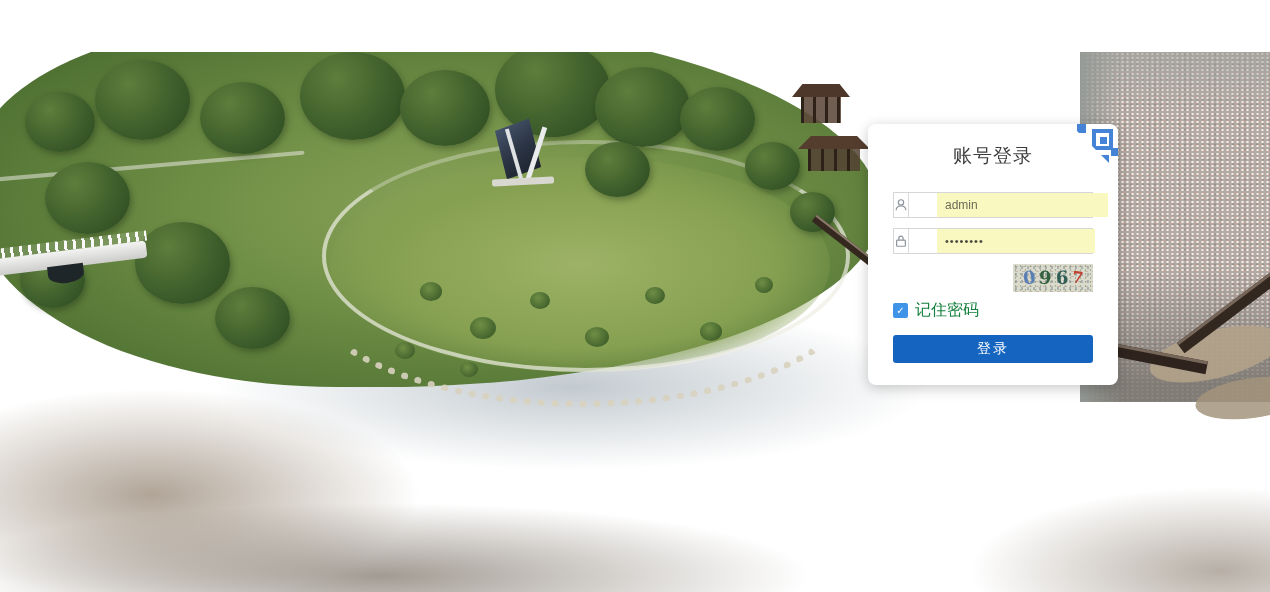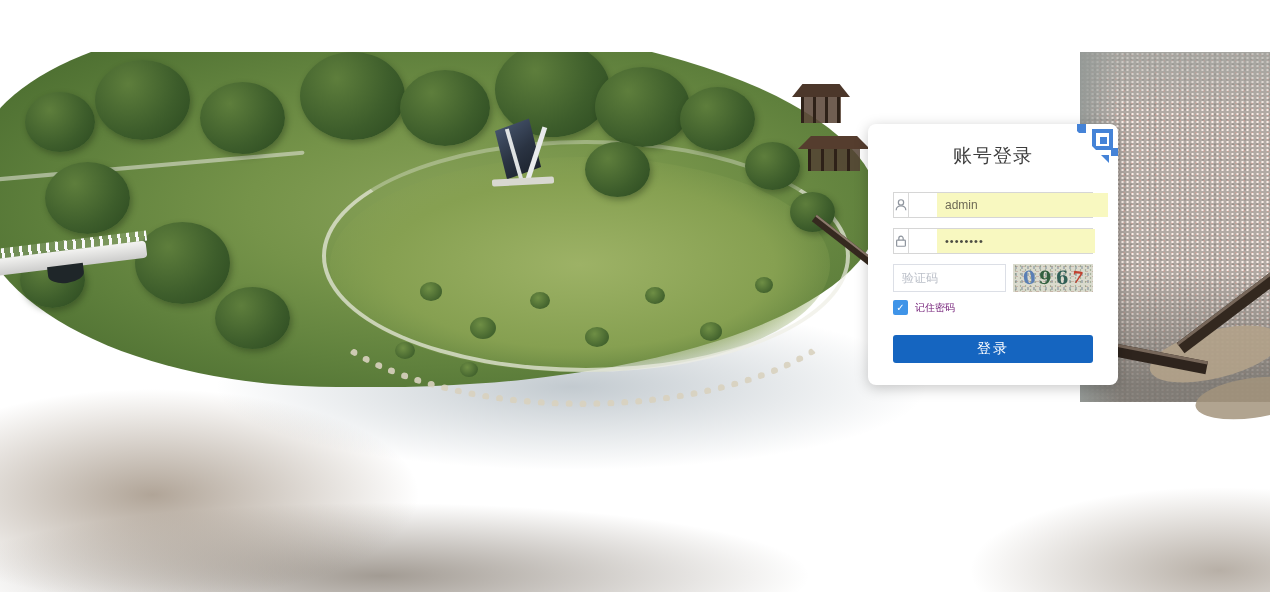--- a/index.html
+++ b/index.html
@@ -122,21 +122,21 @@
   .cap-img span { display:inline-block; line-height:1; }
   .cd0 { color:#5a7fb5; transform:rotate(-6deg); }
   .cd1 { color:#33603f; transform:rotate(4deg); }
   .cd2 { color:#2f5f55; transform:rotate(-3deg); }
   .cd3 { color:#c2402f; transform:rotate(7deg); font-size:16px; }
   .remember { position:absolute; left:25px; top:176px; display:flex; align-items:center;
       cursor:pointer; }
   .chk { width:15px; height:15px; background:#3f94e8; border-radius:2px; display:flex;
       align-items:center; justify-content:center; }
   .chk::after { content:"✓"; color:#fff; font-size:10px; font-weight:bold; }
-  .remember span.lbl { margin-left:7px; font-size:10px; color:#701a75; }
+  .remember span.lbl { margin-left:7px; font-size:16px; color:#15803d; }
   .login-btn { position:absolute; left:25px; top:211px; width:200px; height:28px; border:none;
       background:#1565c0; color:#fff; font-size:14px; border-radius:3px; cursor:pointer;
       letter-spacing:2px; font-family:"Liberation Sans",sans-serif; }
 </style>
 </head>
 <body>
 
 <div class="page">
 
 
@@ -227,21 +227,20 @@
       <span class="field-icon">
         <svg width="14" height="14" viewBox="0 0 16 16" fill="none" stroke="#8f959e" stroke-width="1.4">
           <rect x="3" y="7" width="10" height="7" rx="1"></rect>
             <path d="M5.5 7V5a2.5 2.5 0 0 1 5 0v2"></path>
         </svg>
       </span>
       <input type="text" value="••••••••" style="">
     </div>
 
     <div class="cap-row">
-      <input class="cap-input" type="text" placeholder="验证码" style="">
       <div class="cap-img">
         <span class="cd0">0</span>
         <span class="cd1">9</span>
         <span class="cd2">6</span>
         <span class="cd3">7</span>
       </div>
     </div>
 
     <div class="remember">
       <span class="chk"></span>

